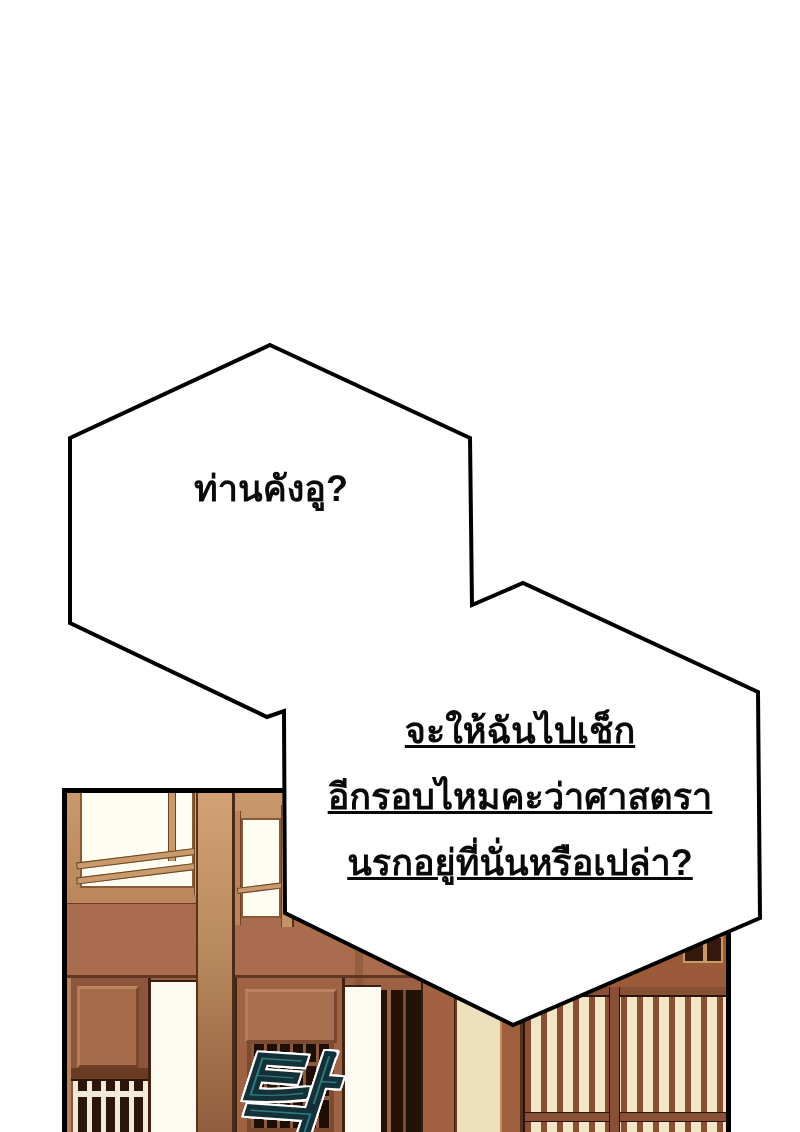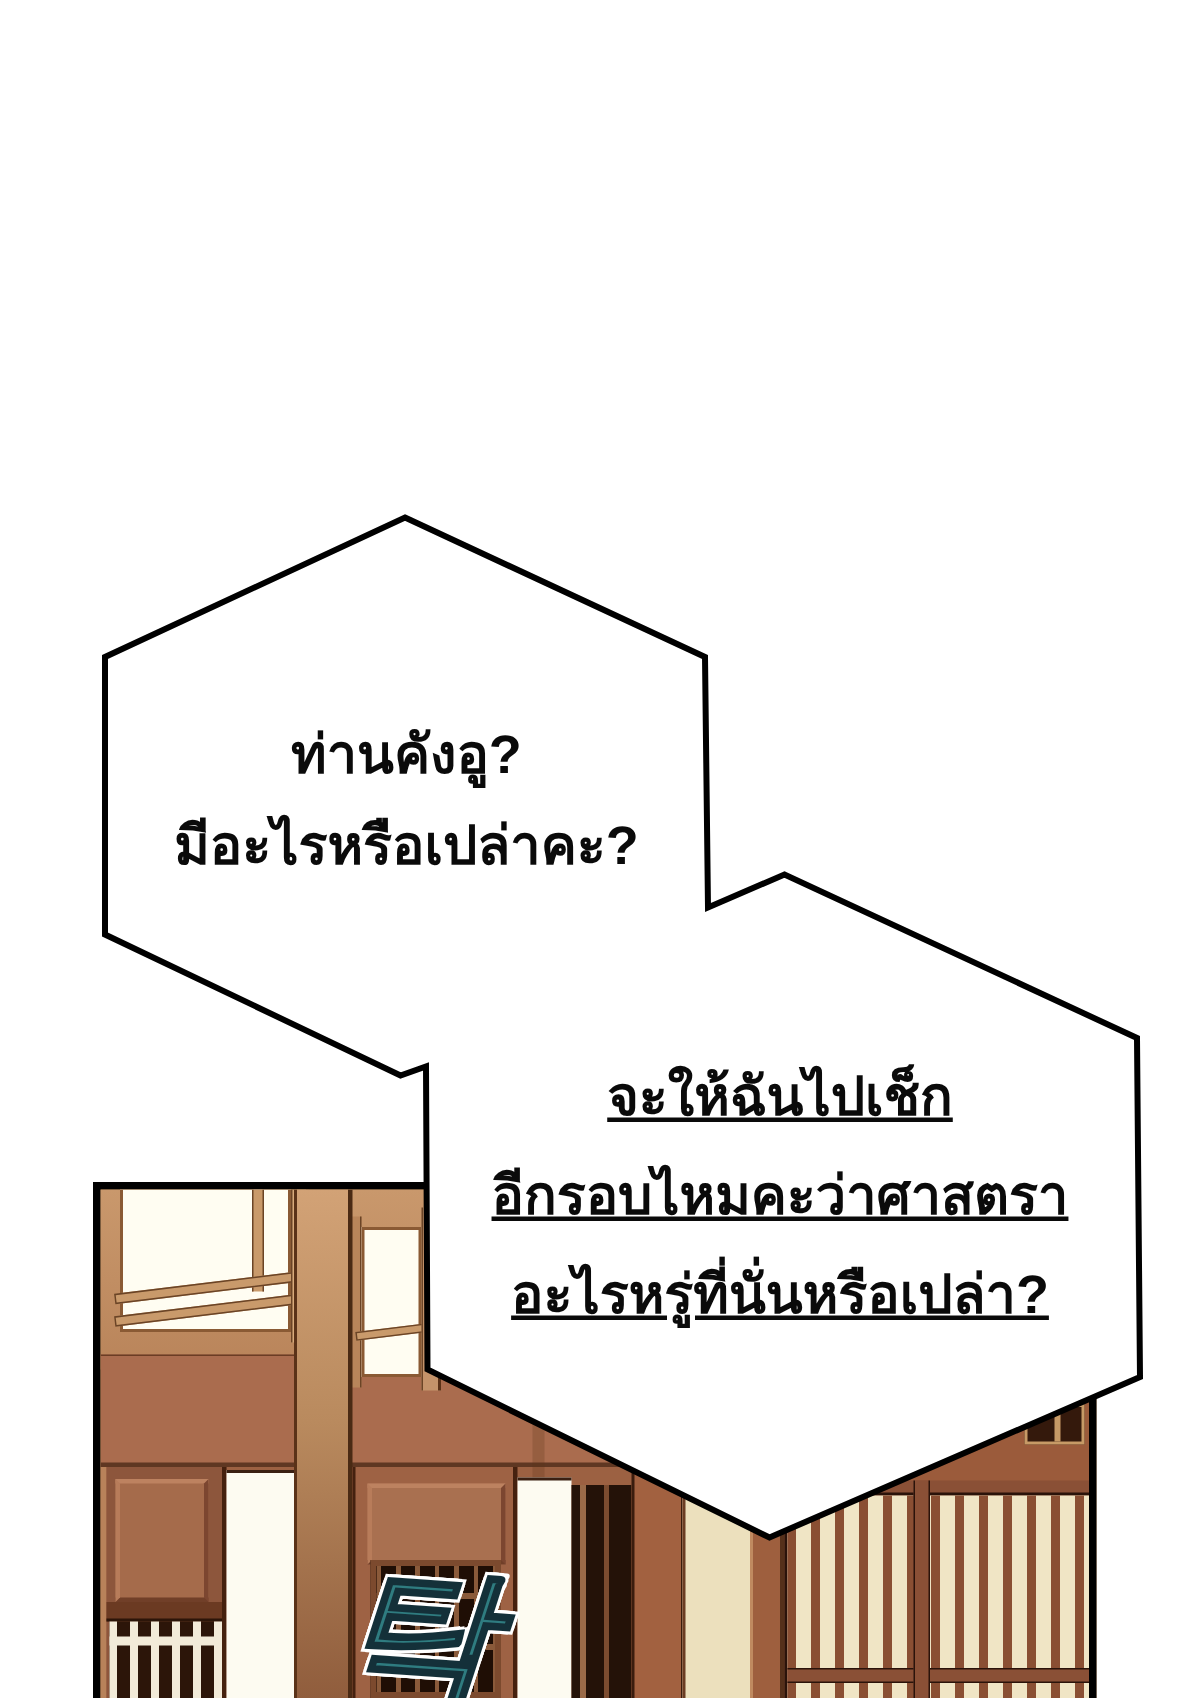--- a/index.html
+++ b/index.html
@@ -119,21 +119,21 @@
     text-shadow:3px 0 0 #fff,-3px 0 0 #fff,0 3px 0 #fff,0 -3px 0 #fff,
       3px 3px 0 #fff,-3px -3px 0 #fff,3px -3px 0 #fff,-3px 3px 0 #fff;
   }
 
   
   .bubble-svg{position:absolute;left:0;top:0;z-index:2;}
   .bubble-text{
     position:absolute;z-index:3;text-align:center;color:#0a0a0a;
     font-size:36px;font-weight:600;white-space:nowrap;
   }
-  .bt1{left:70px;top:472px;width:402px;line-height:61px;}
+  .bt1{left:70px;top:458px;width:402px;line-height:61px;}
   .bt2{left:287px;top:698px;width:466px;line-height:66px;text-decoration:underline;}
 </style>
 </head>
 <body>
 
 <div class="panel">
   <div class="wall-upper"></div>
   <div class="lintel"></div>
   <div class="wall-lower"></div>
 
@@ -186,20 +186,19 @@
 
   <div class="sfx">탁</div>
 </div>
 
 <svg class="bubble-svg" width="800" height="1132" viewBox="0 0 800 1132">
   <polygon points="270,345 470,438 472,605 523,583 758,692 760,918 513,1025 285,913 284,711 267,717 70,623 70,438" fill="#ffffff" stroke="#000000" stroke-width="4" stroke-linejoin="miter"></polygon>
 </svg>
 
 <div class="bubble-text bt1">
   <div>ท่านคังอู?</div>
-  <div>มีอะไรหรือเปล่าคะ?</div>
 </div>
 
 <div class="bubble-text bt2">
   <div>จะให้ฉันไปเช็ก</div>
   <div>อีกรอบไหมคะว่าศาสตรา</div>
-  <div>อะไรหรู่ที่นั่นหรือเปล่า?</div>
+  <div>นรกอยู่ที่นั่นหรือเปล่า?</div>
 </div>
 
 </body></html>

